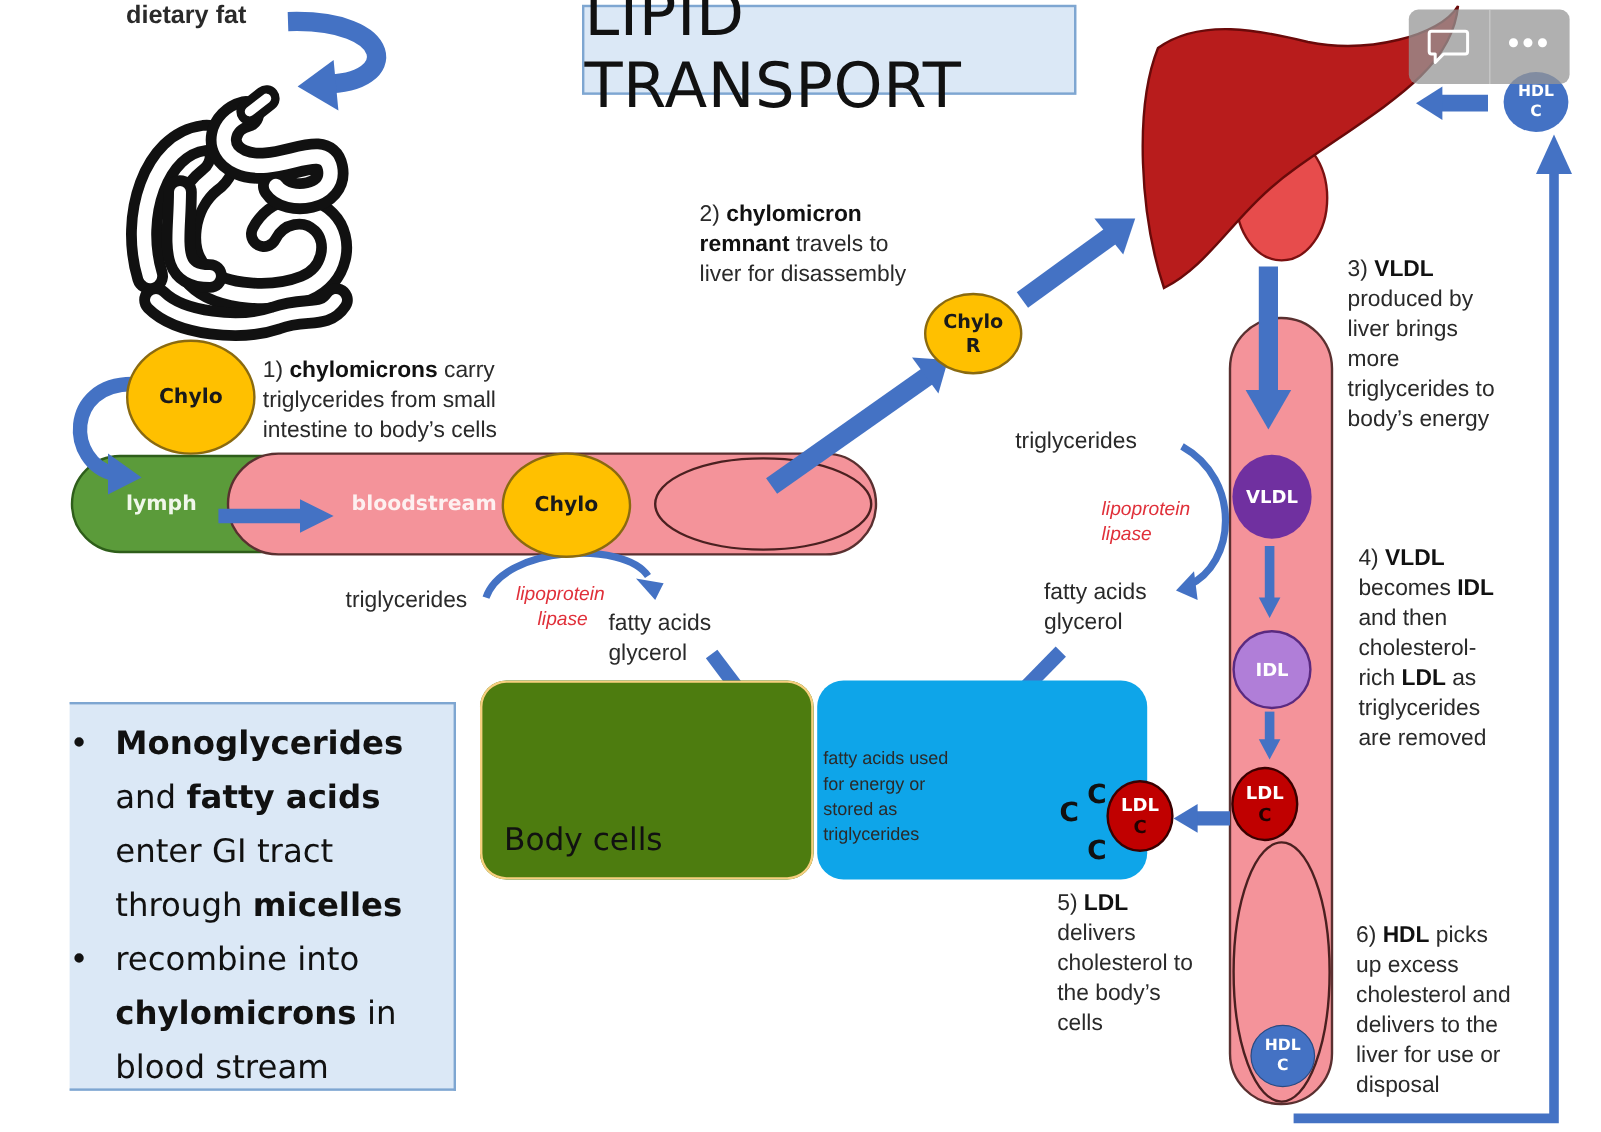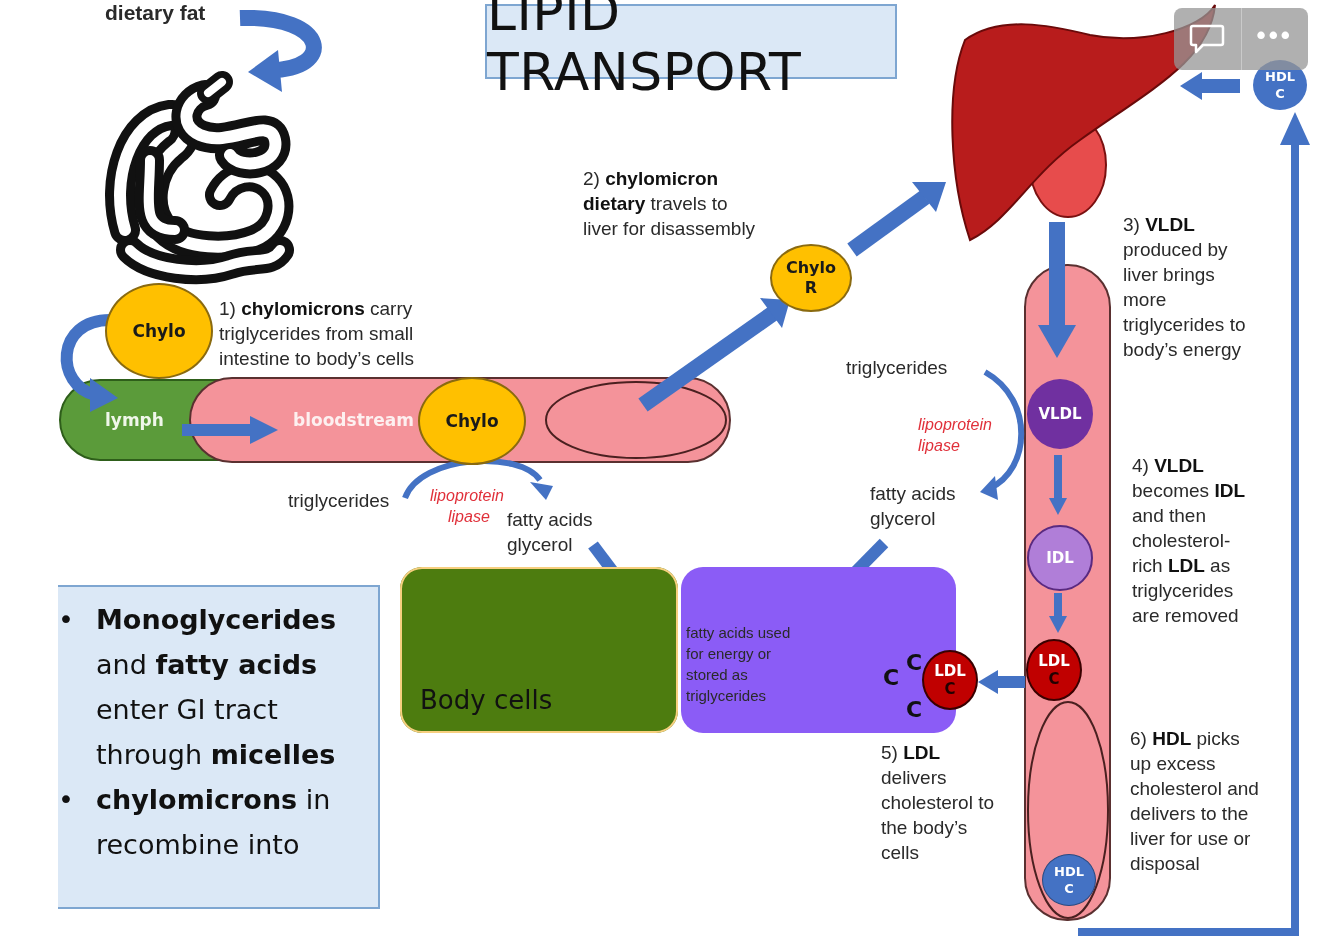--- a/index.html
+++ b/index.html
@@ -10,21 +10,21 @@
   .lbl b { color:#111; }
   .red-italic { color:#e0303a; font-style:italic; font-size:16px; line-height:21px; }
   .title-box { position:absolute; left:485px; top:4px; width:412px; height:75px; background:#dbe8f6; border:2px solid #7ea6d1; box-sizing:border-box; display:flex; align-items:center; justify-content:center; }
   .title-box span { font-family:"DejaVu Sans", sans-serif; font-size:52px; color:#111; letter-spacing:0.5px; }
   .info-box { position:absolute; left:58px; top:585px; width:322px; height:324px; background:#dbe8f6; border:2px solid #7ea6d1; border-left:none; box-sizing:border-box; }
   .info-box ul { margin:0; padding:10px 0 0 38px; list-style:none; }
   .info-box li { position:relative; font-family:"DejaVu Sans", sans-serif; font-size:27px; line-height:45px; color:#111; }
   .info-box li .bullet { position:absolute; left:-38px; top:0; }
   .info-box li .ln { display:block; }
   .body-cells { position:absolute; left:400px; top:567px; width:278px; height:166px; background:#4d7c0f; border-radius:22px; box-shadow:0 0 0 2px #f7cf7f inset; }
-  .body-cells2 { position:absolute; left:681px; top:567px; width:275px; height:166px; background:#8b5cf6; border-radius:22px; }
+  .body-cells2 { position:absolute; left:681px; top:567px; width:275px; height:166px; background:#0ea5e9; border-radius:22px; }
   .bc-label { position:absolute; left:20px; bottom:18px; font-family:"DejaVu Sans", sans-serif; font-size:26px; color:#111; }
   .fa-used { position:absolute; left:5px; top:55px; font-size:15px; line-height:21px; color:#2a2a2a; white-space:nowrap; }
   .toolbar { position:absolute; left:1174px; top:8px; width:134px; height:62px; background:rgba(150,150,150,0.75); border-radius:8px; display:flex; }
   .tb-btn { flex:1; display:flex; align-items:center; justify-content:center; }
   .tb-btn + .tb-btn { border-left:1px solid rgba(220,220,220,0.6); }
   .dots { color:#fff; font-size:26px; letter-spacing:3px; font-weight:bold; line-height:1; margin-top:-8px; }
   .circ-txt { font-family:"DejaVu Sans", sans-serif; font-weight:bold; }
 </style>
 </head>
 <body>
@@ -126,21 +126,21 @@
 <div class="lbl circ-txt" style="left:293px; top:408px; color:#fdf0f0; font-size:17px;">bloodstream</div>
 
 <div class="lbl" style="left:219px; top:296px;">
   <div><span>1)</span> <b>chylomicrons</b><span> carry</span></div>
   <div>triglycerides from small</div>
   <div>intestine to body’s cells</div>
 </div>
 
 <div class="lbl" style="left:583px; top:166px;">
   <div><span>2)</span> <b>chylomicron</b></div>
-  <div><b>dietary</b><span> travels to</span></div>
+  <div><b>remnant</b><span> travels to</span></div>
   <div>liver for disassembly</div>
 </div>
 
 <div class="lbl" style="left:1123px; top:212px;">
   <div><span>3)</span> <b>VLDL</b></div>
   <div>produced by</div>
   <div>liver brings</div>
   <div>more</div>
   <div>triglycerides to</div>
   <div>body’s energy</div>
@@ -157,21 +157,21 @@
 </div>
 
 <div class="lbl" style="left:881px; top:740px;">
   <div><span>5)</span> <b>LDL</b></div>
   <div>delivers</div>
   <div>cholesterol to</div>
   <div>the body’s</div>
   <div>cells</div>
 </div>
 
-<div class="lbl" style="left:1130px; top:726px;">
+<div class="lbl" style="left:1130px; top:767px;">
   <div><span>6)</span> <b>HDL</b><span> picks</span></div>
   <div>up excess</div>
   <div>cholesterol and</div>
   <div>delivers to the</div>
   <div>liver for use or</div>
   <div>disposal</div>
 </div>
 
 <div class="lbl" style="left:288px; top:488px;">triglycerides</div>
 <div class="lbl red-italic" style="left:430px; top:485px;">
@@ -237,22 +237,23 @@
   <ul>
     <li>
       <span class="bullet">•</span>
       <span class="ln"><b>Monoglycerides</b></span>
       <span class="ln"><span>and </span><b>fatty acids</b></span>
       <span class="ln">enter GI tract</span>
       <span class="ln"><span>through </span><b>micelles</b></span>
     </li>
     <li>
       <span class="bullet">•</span>
+      <span class="ln">recombine into</span>
       <span class="ln"><b>chylomicrons</b><span> in</span></span>
-      <span class="ln">recombine into</span>
+      <span class="ln">blood stream</span>
     </li>
   </ul>
 </div>
 
 <div class="toolbar">
   <div class="tb-btn">
     <svg width="36" height="32" viewBox="0 0 36 32">
       <path d="M4,3 H32 a2,2 0 0 1 2,2 V20 a2,2 0 0 1 -2,2 H14 L7,29 V22 H4 a2,2 0 0 1 -2,-2 V5 a2,2 0 0 1 2,-2 Z" fill="none" stroke="#fff" stroke-width="2.5" stroke-linejoin="round"></path>
     </svg>
   </div>

